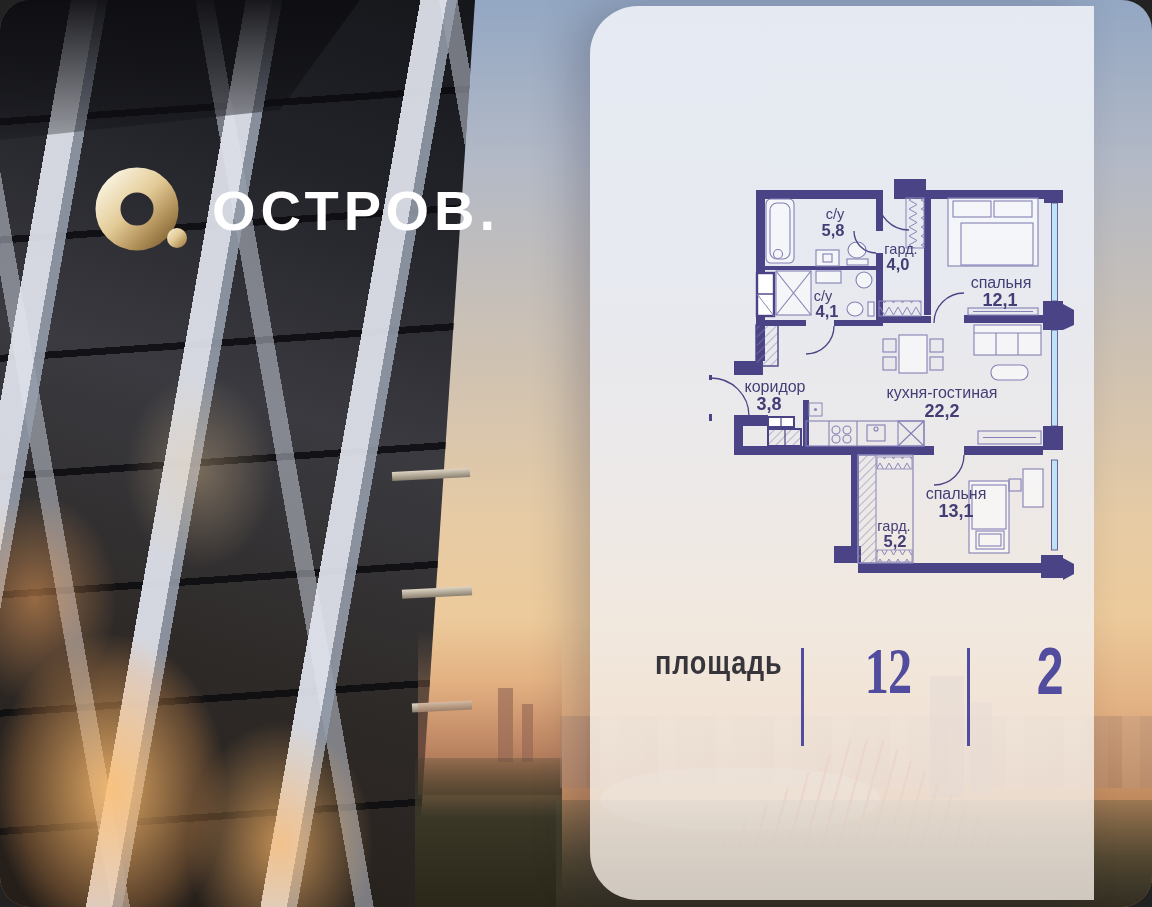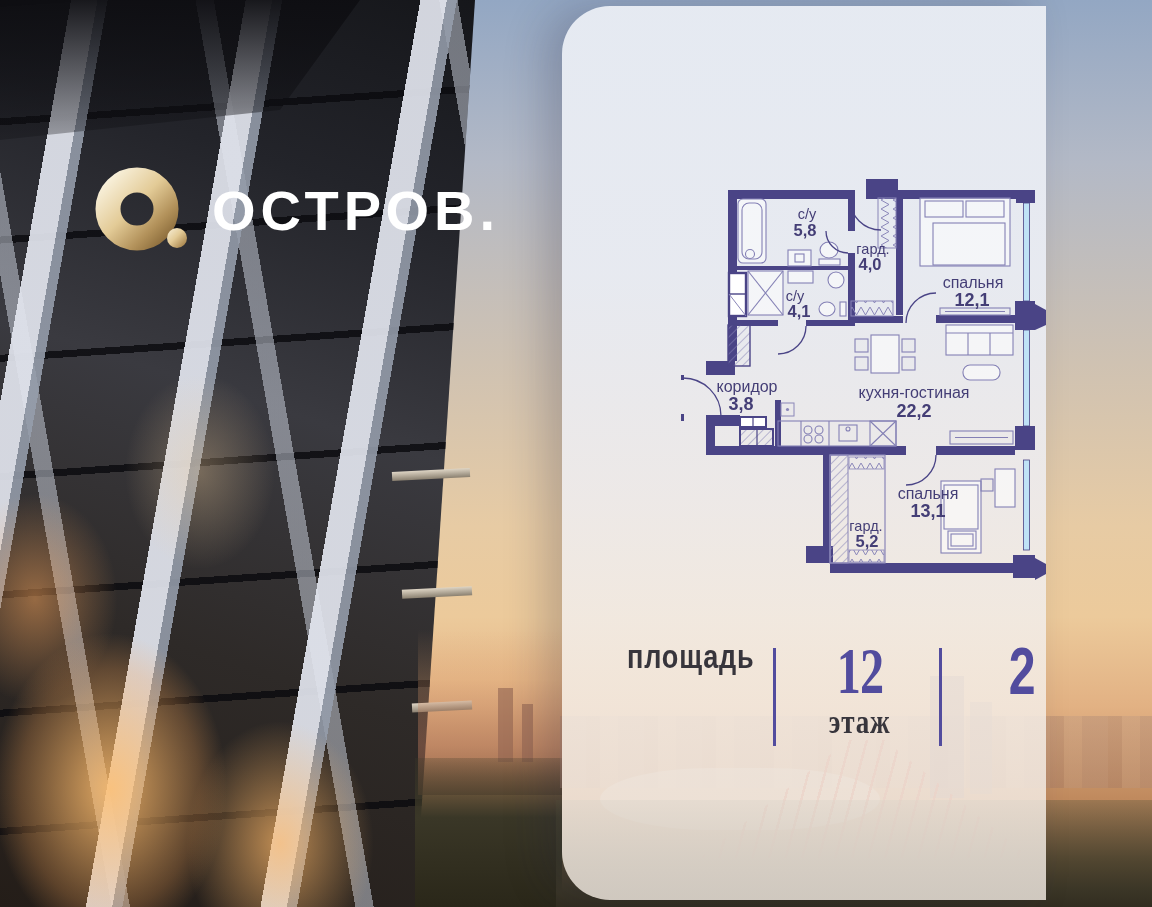--- a/index.html
+++ b/index.html
@@ -1,19 +1,20 @@
 <!DOCTYPE html>
 <html><head>
 <meta charset="utf-8">
 <style>
   html,body{margin:0;padding:0;background:#222;}
   .stage{
     position:relative;width:1152px;height:907px;overflow:hidden;
     font-family:"Liberation Sans",sans-serif;
     background:linear-gradient(180deg,#93a7c3 0%,#b3b9c6 18%,#cfc2b2 40%,#e7cba4 58%,#ecca9b 68%,#e2b183 78%,#c08a5e 88%,#9c6f4e 100%);
+    border-radius:30px;
   }
   
   .building{
     position:absolute;left:0;top:0;width:500px;height:907px;z-index:1;
     clip-path:polygon(0 0,95% 0,83% 100%,0 100%);
     background:
       radial-gradient(150px 200px at 22% 87%,rgba(255,190,110,.85),rgba(255,170,90,.25) 60%,transparent 78%),
       radial-gradient(130px 170px at 56% 93%,rgba(255,185,105,.7),transparent 72%),
       radial-gradient(110px 140px at 7% 66%,rgba(255,170,95,.5),transparent 75%),
       radial-gradient(100px 130px at 40% 52%,rgba(240,205,155,.35),transparent 75%),
@@ -40,35 +41,36 @@
   .thru-tower1{left:930px;top:676px;width:34px;height:122px;background:rgba(150,120,115,.55);}
   .thru-tower2{left:970px;top:702px;width:22px;height:92px;background:rgba(160,130,120,.45);}
   .thru-stadium{left:600px;top:768px;width:280px;height:62px;background:rgba(205,185,168,.55);border-radius:50%/62%;}
   .thru-bridge{left:700px;top:740px;width:330px;height:118px;
     background:repeating-linear-gradient(105deg,rgba(193,87,61,.7) 0 2.5px,transparent 2.5px 16px);
     clip-path:polygon(0 100%,45% 0,56% 0,100% 100%);}
   .thru-trees{left:556px;right:0;top:800px;height:107px;
     background:linear-gradient(180deg,rgba(90,85,60,.35),rgba(60,58,40,.8) 55%,#3a3526 85%,#322d20 100%);}
   
   .panel{
-    position:absolute;left:562px;top:6px;width:484px;height:894px;z-index:2;
+    position:absolute;left:590px;top:6px;width:484px;height:894px;z-index:2;
     border-radius:48px 0 0 48px;
     background:linear-gradient(180deg,rgba(232,236,243,.97) 0%,rgba(233,236,243,.95) 30%,rgba(238,236,238,.9) 55%,rgba(244,238,232,.84) 75%,rgba(246,238,230,.8) 100%);
     box-shadow:-18px 0 40px rgba(30,30,60,.22);
+    padding-left:20px;
   }
   .floorplan{position:absolute;left:101px;top:167px;}
   .fp-lbl{font-size:14.5px;fill:#443e76;}
   .fp-num{font-size:16.5px;font-weight:600;fill:#443e76;}
   .fp-lbl-lg{font-size:16px;fill:#443e76;}
   .fp-num-lg{font-size:18px;font-weight:600;fill:#443e76;}
   
   .stat-col{position:absolute;top:632px;width:170px;text-align:center;z-index:3;}
   .stat-value{display:inline-block;font-size:66px;line-height:1;font-weight:700;color:#524c9e;
     transform:scaleX(.73);letter-spacing:-1px;}
-  .stat-label{}
+  .stat-label{margin-top:6px;}
   .stat-label span{display:inline-block;font-size:33px;font-weight:700;color:#37353c;
     transform:scaleX(.82);letter-spacing:1px;}
   .stat-divider{position:absolute;top:642px;width:3px;height:98px;background:#524c9e;z-index:3;}
 </style>
 </head>
 <body>
 
 <div class="stage">
 
   <div class="building"></div>
@@ -257,21 +259,20 @@
         <text class="fp-num" x="204" y="374">5,2</text>
       </g>
     </svg>
 
     <div class="stat-col" style="left:44px;">
       <div class="stat-label"><span>площадь</span></div>
     </div>
     <div class="stat-divider" style="left:211px;"></div>
     <div class="stat-col" style="left:213px;font-family:Liberation Serif, serif;">
       <div><span class="stat-value">12</span></div>
-      <div class="stat-label"><span>этаж</span></div>
     </div>
     <div class="stat-divider" style="left:377px;"></div>
     <div class="stat-col" style="left:375px;">
       <div><span class="stat-value">2</span></div>
     </div>
 
   </div>
 </div>
 
 </body></html>

